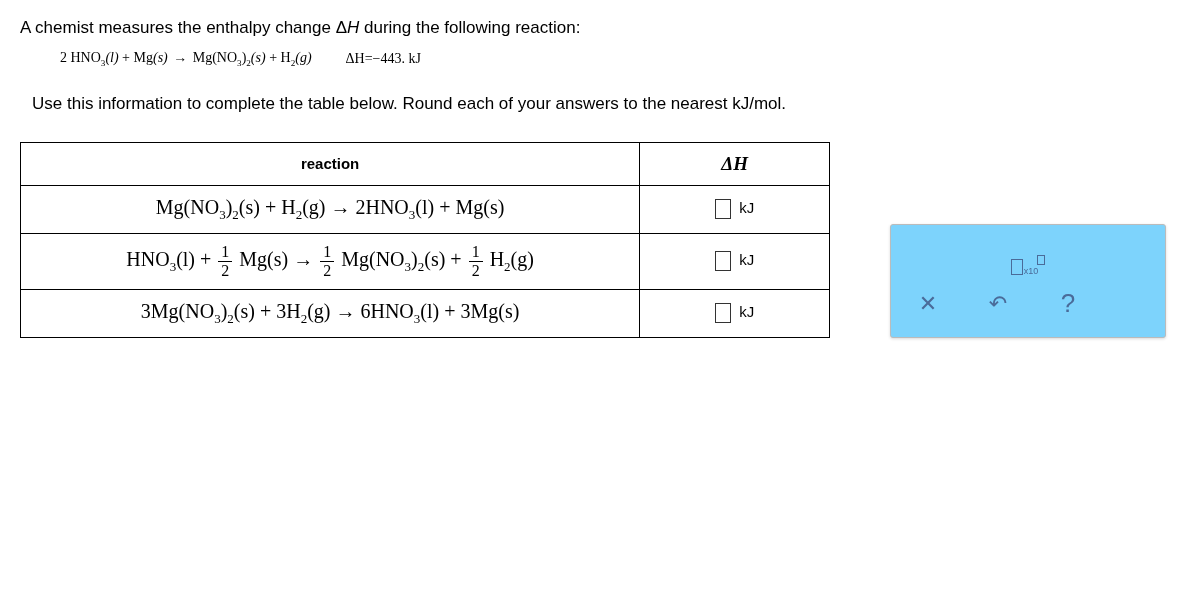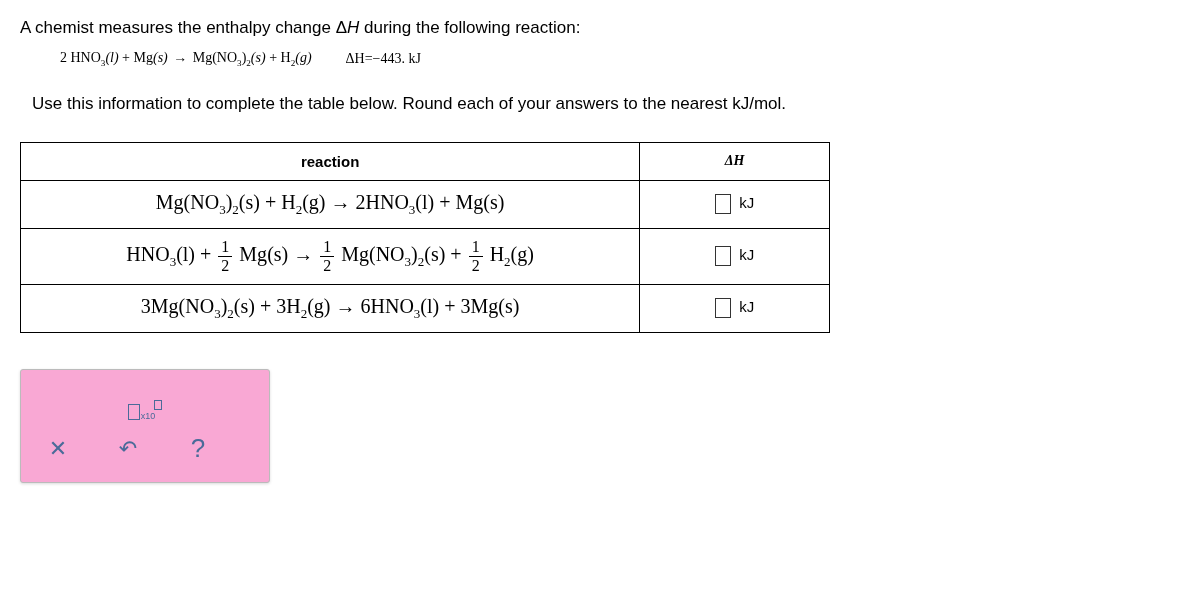--- a/index.html
+++ b/index.html
@@ -19,37 +19,36 @@
     margin: 12px 0 26px 0;
     font-family: "Times New Roman", serif;
     font-size: 14px;
     display: flex;
     align-items: center;
     gap: 34px;
   }
   .instruction { margin-bottom: 28px; margin-left: 12px; }
   .content-row {
     display: flex;
-    align-items: flex-start;
-    gap: 36px;
-    flex-direction: column;
+    align-items: flex-end;
+    gap: 60px;
   }
   table {
     border-collapse: collapse;
     width: 810px;
   }
   th, td {
     border: 1.5px solid #000;
     padding: 10px 10px;
     text-align: center;
     font-family: Liberation Serif, serif;
     font-size: 20px;
   }
   th.reaction-h { width: 620px; font-family: Arial, sans-serif; font-size: 15px; font-weight: bold; }
-  th.dh-h { width: 190px; font-family: "Times New Roman", serif; font-style: italic; font-size: 14px; }
+  th.dh-h { width: 190px; font-family: "Times New Roman", serif; font-style: italic; font-size: 19px; }
   td.dh-cell { font-family: Liberation Sans, sans-serif; font-size: 15px; }
   .ans-box {
     display: inline-block;
     width: 16px; height: 20px;
     border: 1px solid #333;
     vertical-align: middle;
     margin-right: 4px;
     background: #fff;
   }
   .frac {
@@ -58,26 +57,26 @@
     align-items: center;
     vertical-align: middle;
     font-size: 16px;
     line-height: 1;
     margin: 0 2px;
   }
   .frac .num { border-bottom: 1px solid #000; padding: 0 3px 1px; }
   .frac .den { padding-top: 1px; }
   sub { font-size: 0.65em; vertical-align: sub; }
   .panel {
-    width: 250px;
+    width: 276px;
     border: 1px solid #bbb;
     border-radius: 3px;
     box-shadow: 0 1px 3px rgba(0,0,0,0.15);
     padding: 10px 8px;
-    background: #f9a8d4;
+    background: #7dd3fc;
   }
   .panel-row {
     display: flex;
     gap: 36px;
     align-items: center;
     justify-content: flex-start;
     padding: 6px 12px;
   }
   .tool-btn {
     width: 34px; height: 34px;

